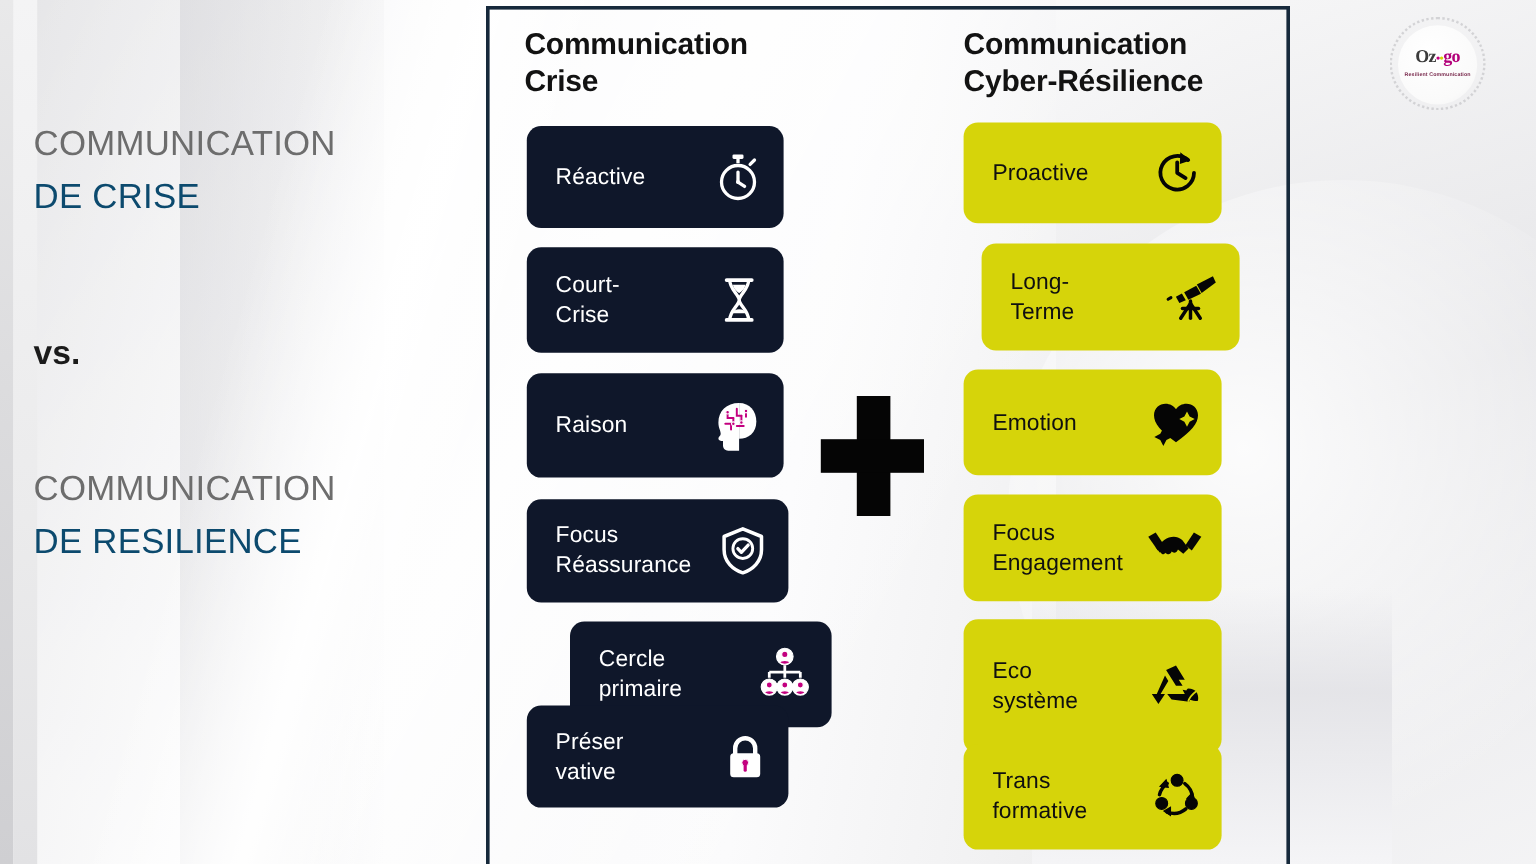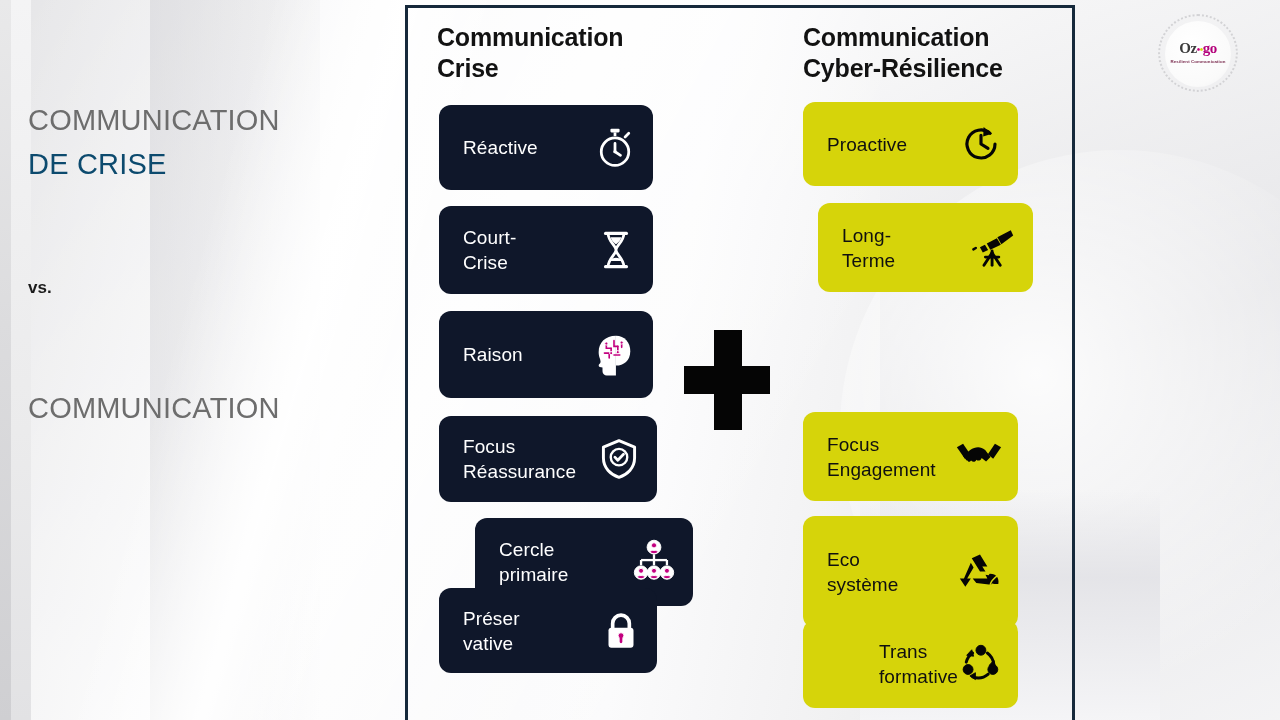--- a/index.html
+++ b/index.html
@@ -66,21 +66,21 @@
   .title-line {
     font-size: 29px;
     letter-spacing: .2px;
     line-height: 44px;
     font-weight: 400;
   }
   .title-line.muted { color: #6d6d6d; }
   .title-line.dark  { color: #0c4a6e; font-weight: 400; }
   .vs-word {
     position: absolute; left: 28px; top: 278px;
-    font-size: 17px; font-weight: 700; color: #1b1b1b;
+    font-size: 28px; font-weight: 700; color: #1b1b1b;
   }
   .left-col-2 { position: absolute; left: 28px; top: 386px; width: 380px; }
 
   
   .panel {
     position: absolute; left: 405px; top: 5px;
     width: 670px; height: 718px;
     border: 3px solid #16293b;
     border-bottom: none;
     background: transparent;
@@ -177,20 +177,21 @@
 
   <div class="left-col">
     <div class="title-line muted">COMMUNICATION</div>
     <div class="title-line dark">DE CRISE</div>
   </div>
 
   <div class="vs-word">vs.</div>
 
   <div class="left-col-2">
     <div class="title-line muted">COMMUNICATION</div>
+    <div class="title-line dark">DE RESILIENCE</div>
   </div>
 
   <div class="panel"></div>
 
   <div class="col-head left">
     <div>Communication</div>
     <div>Crise</div>
   </div>
 
   <div class="col-head right">
@@ -318,20 +319,28 @@
       <g stroke="#050505" stroke-width="3" stroke-linecap="round" fill="none">
         <path d="M22 27 v15"></path>
         <path d="M22 29 L13.5 42"></path>
         <path d="M22 29 L30.5 42"></path>
         <path d="M15 33.5 h14"></path>
       </g>
       <path d="M5 24 l-2.5 1.5" stroke="#050505" stroke-width="2.6" stroke-linecap="round"></path>
     </svg>
   </div>
 
+  <div class="card yellow" style="left:803px; top:308px; width:215px; height:88px;">
+    <span class="card-label">Emotion</span>
+    <svg class="card-icon" width="44" height="44" viewBox="0 0 48 48">
+      <path d="M24 42 C10 32 4 25 4 17.5 C4 11 9 7 14.5 7 C18.5 7 22 9 24 12 C26 9 29.5 7 33.5 7 C39 7 44 11 44 17.5 C44 25 38 32 24 42 Z" fill="#050505" stroke="none"></path>
+      <path d="M34 14 l2.4 4.6 l4.6 2.4 l-4.6 2.4 l-2.4 4.6 l-2.4 -4.6 l-4.6 -2.4 l4.6 -2.4 z" fill="#D6D40A" stroke="none"></path>
+      <path d="M12.5 29 l2.8 5.4 l5.4 2.8 l-5.4 2.8 l-2.8 5.4 l-2.8 -5.4 l-5.4 -2.8 l5.4 -2.8 z" fill="#050505" stroke="none"></path>
+    </svg>
+  </div>
 
   <div class="card yellow" style="left:803px; top:412px; width:215px; height:89px;">
     <span class="card-label">Focus
 Engagement</span>
     <svg class="card-icon" width="46" height="40" viewBox="0 0 52 40">
       <g fill="#050505" stroke="none">
         <path d="M1 9 l7 -4 l8 12 l-6 5 z"></path>
         <path d="M51 9 l-7 -4 l-8 12 l6 5 z"></path>
         <path d="M16 12 c3 -2 6 -3 9 -3 c3 0 5 1 8 3 l6 8 l-5 5 l-5 -4 c-1 3 -4 4 -6 2 c-1 3 -4 3 -6 1 c-1 2 -4 2 -5 0 l-4 -5 z"></path>
         <path d="M12 24 l4 5 M16 26 l4 5 M20 28 l4 4 M25 30 l3 3" stroke="#D6D40A" stroke-width="1.4" fill="none"></path>
@@ -346,21 +355,21 @@
       <g fill="#050505" stroke="none">
         <path d="M24 5 l8 13 l-5.5 0 l3.5 5.5 l-6 0 l-9 -14.5 z"></path>
         <path d="M14 14 l3 5 L10 31 l4 0 l-6 9 l-6 -9 l4.5 0 z"></path>
         <path d="M20 36 l-4 -5 l16 0 l-2 -4 l11 2 l-5 9 z"></path>
       </g>
       <path d="M35 26 c7 0 10 5 9 11 c-6 1 -11 -2 -11 -6 c0 -3 1 -5 2 -5 z" fill="#050505" stroke="none"></path>
       <path d="M43 28 c-4 3 -7 6 -8 10" stroke="#D6D40A" stroke-width="1.6" fill="none"></path>
     </svg>
   </div>
 
-  <div class="card yellow" style="left:803px; top:620px; width:215px; height:88px;justify-content:flex-end;">
+  <div class="card yellow" style="left:803px; top:620px; width:215px; height:88px;">
     <span class="card-label">Trans
 formative</span>
     <svg class="card-icon" width="44" height="44" viewBox="0 0 48 48">
       <circle cx="25" cy="9" r="5.4" fill="#050505"></circle>
       <circle cx="38" cy="30" r="5.4" fill="#050505"></circle>
       <circle cx="11" cy="30" r="5.4" fill="#050505"></circle>
       <g fill="none" stroke="#050505" stroke-width="3.2" stroke-linecap="round">
         <path d="M32 12 a17 17 0 0 1 7 13"></path>
         <path d="M33 35 a17 17 0 0 1 -17 3"></path>
         <path d="M9 22 a17 17 0 0 1 7 -10"></path>

